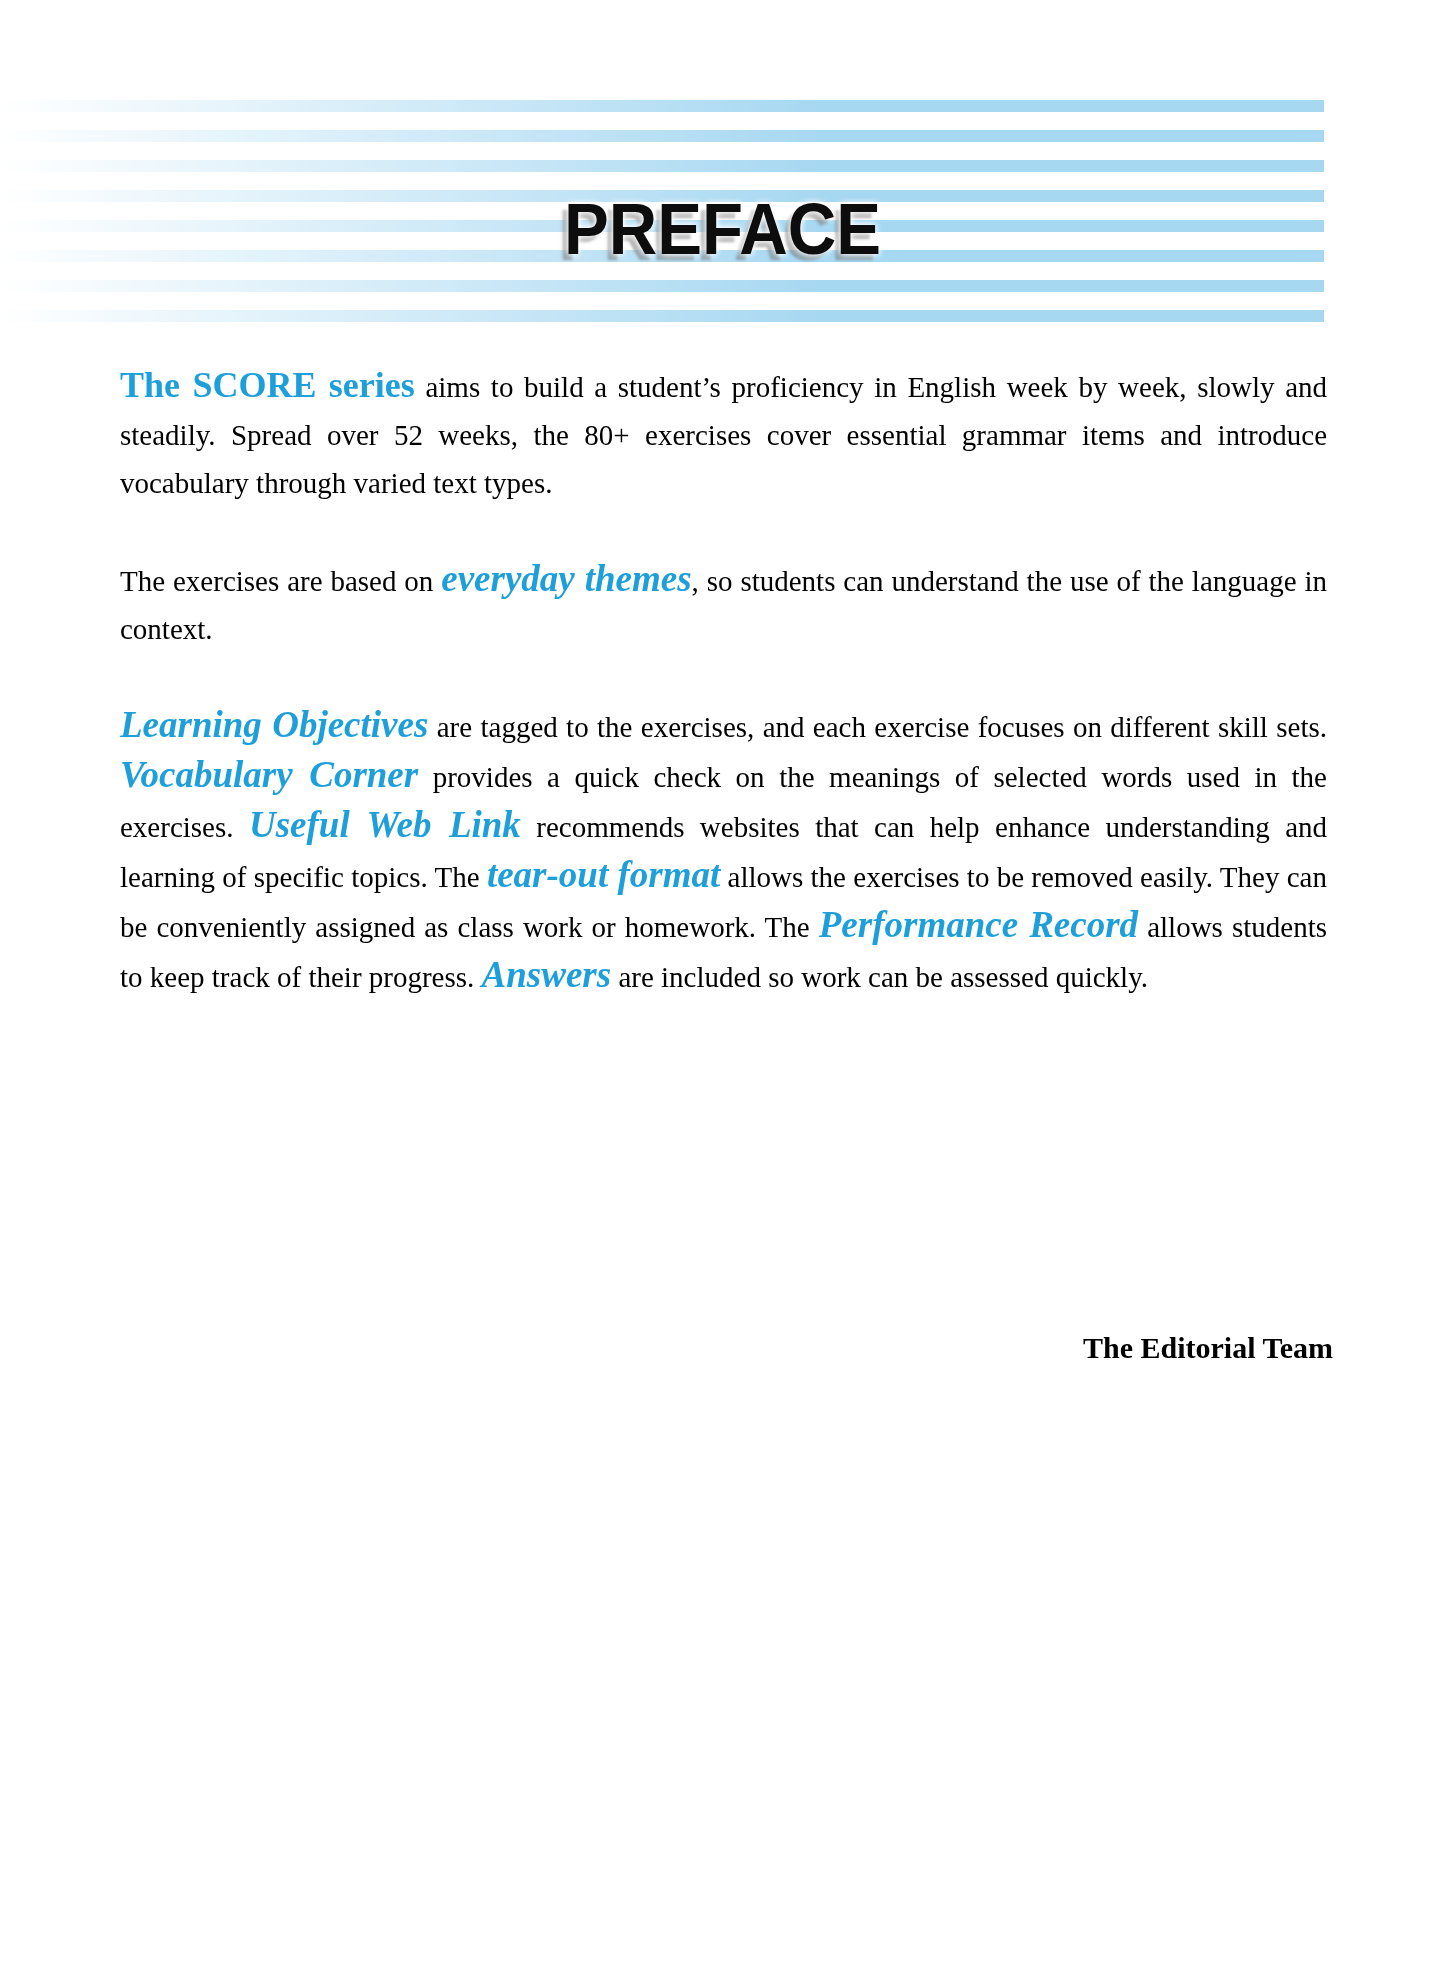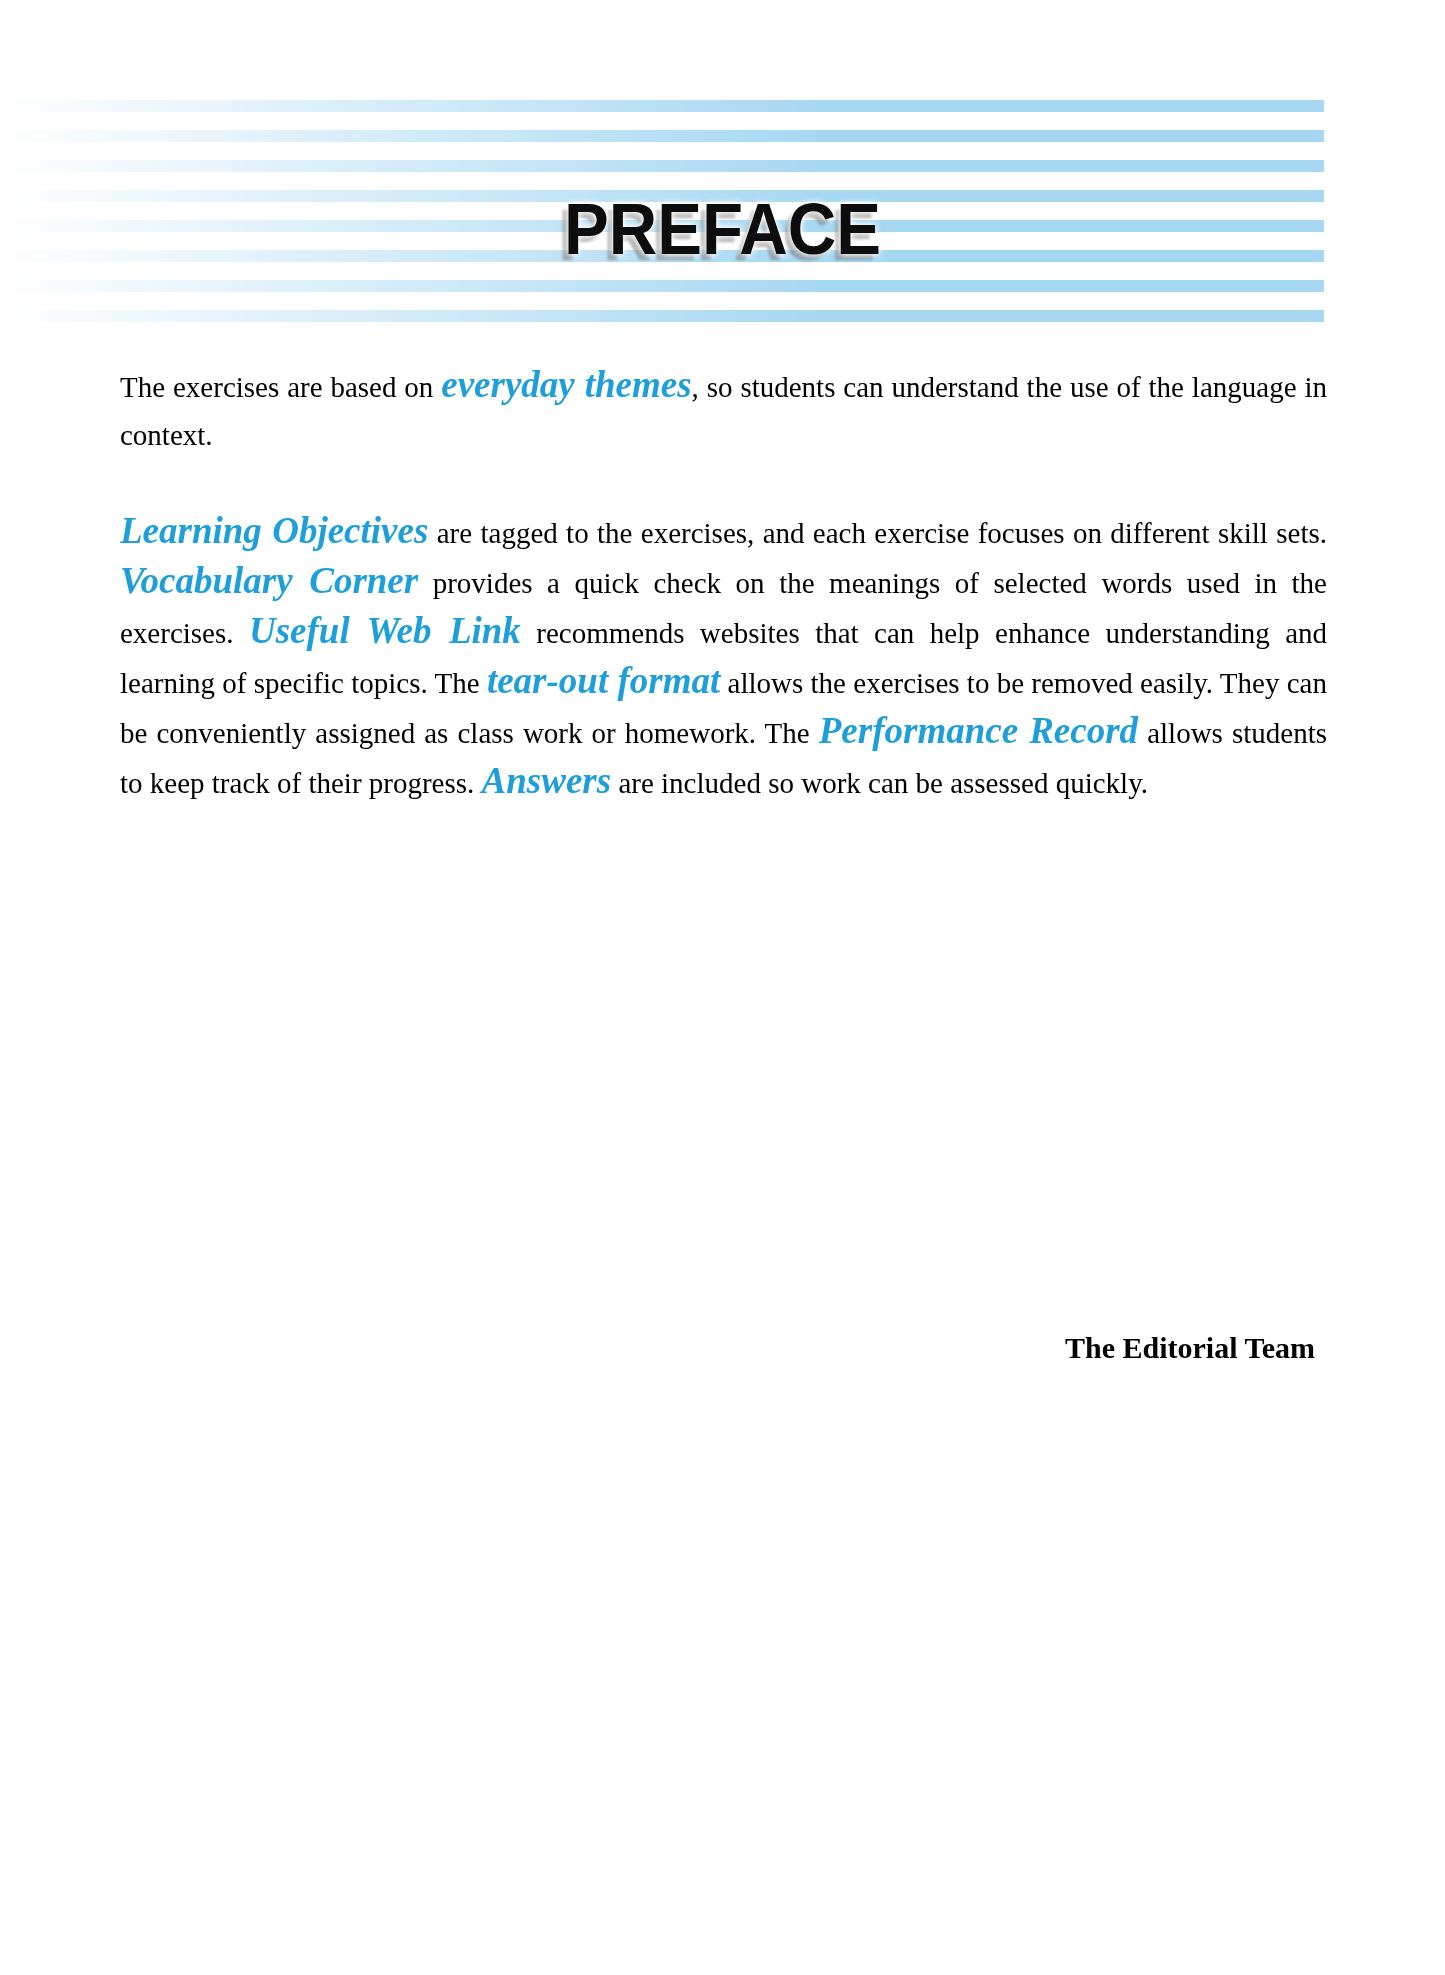--- a/index.html
+++ b/index.html
@@ -91,21 +91,21 @@
     color: var(--accent);
     font-weight: bold;
     font-style: italic;
     font-size: 37px;
   }
 
   
   .signature {
     position: absolute;
     top: 1331px;
-    right: 130px;
+    right: 112px;
     margin: 0;
     font-weight: bold;
     font-size: 30px;
     line-height: 1.15;
     color: #000000;
   }
 
   
   .footer {
     position: absolute;
@@ -120,20 +120,21 @@
 </head>
 <body>
 
 <div class="page">
 
   <div class="stripes"></div>
 
   <h1 class="title">PREFACE</h1>
 
   <div class="body-text">
+      <p class="para"><span class="seg-brand">The SCORE series</span><span class="seg-plain"> aims to build a student’s proficiency in English week by week, slowly and steadily. Spread over 52 weeks, the 80+ exercises cover essential grammar items and introduce vocabulary through varied text types.</span></p>
       <p class="para"><span class="seg-plain">The exercises are based on </span><span class="seg-feature">everyday themes</span><span class="seg-plain">, so students can understand the use of the language in context.</span></p>
       <p class="para"><span class="seg-feature">Learning Objectives</span><span class="seg-plain"> are tagged to the exercises, and each exercise focuses on different skill sets. </span><span class="seg-feature">Vocabulary Corner</span><span class="seg-plain"> provides a quick check on the meanings of selected words used in the exercises. </span><span class="seg-feature">Useful Web Link</span><span class="seg-plain"> recommends websites that can help enhance understanding and learning of specific topics. The </span><span class="seg-feature">tear-out format</span><span class="seg-plain"> allows the exercises to be removed easily. They can be conveniently assigned as class work or homework. The </span><span class="seg-feature">Performance Record</span><span class="seg-plain"> allows students to keep track of their progress. </span><span class="seg-feature">Answers</span><span class="seg-plain"> are included so work can be assessed quickly.</span></p>
     </div>
 
   <p class="signature">The Editorial Team</p>
 
   <p class="footer">© Singapore Asia Publishers Pte Ltd</p>
 
 </div>
 

